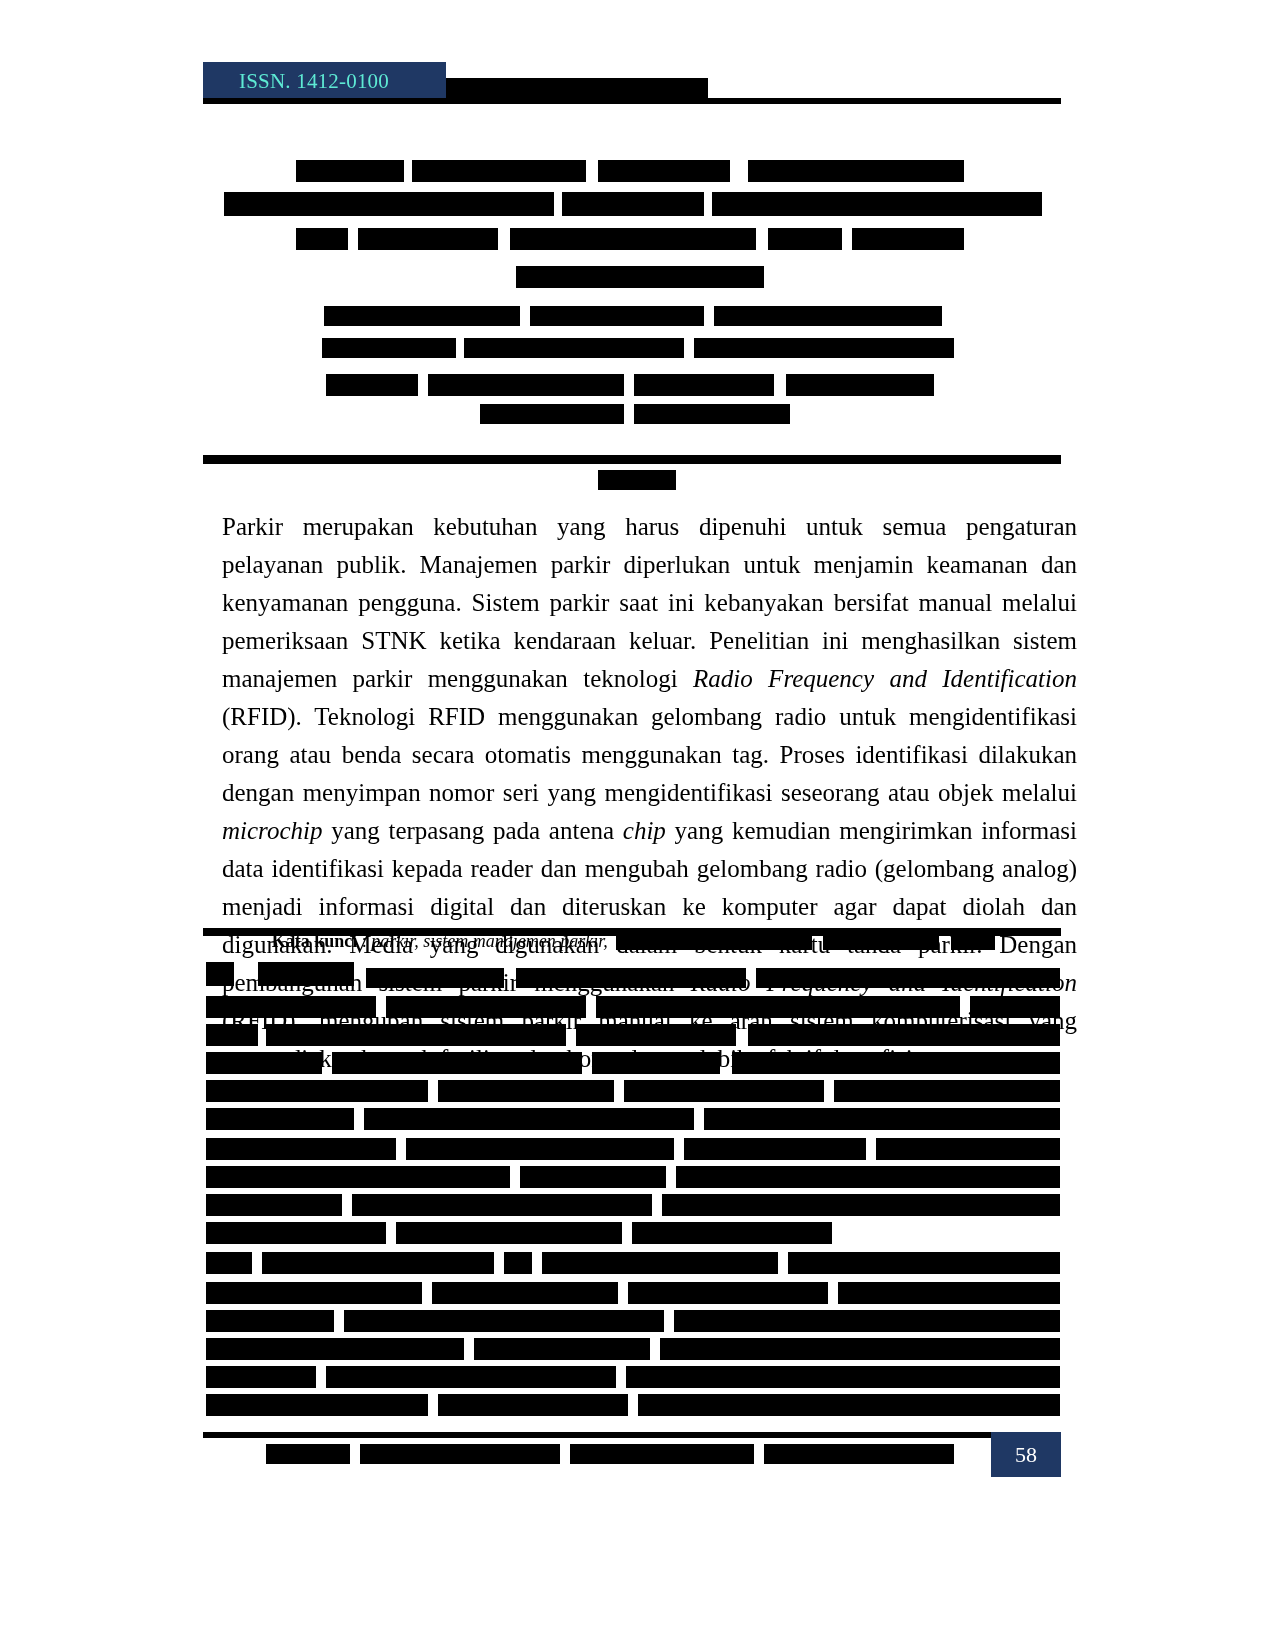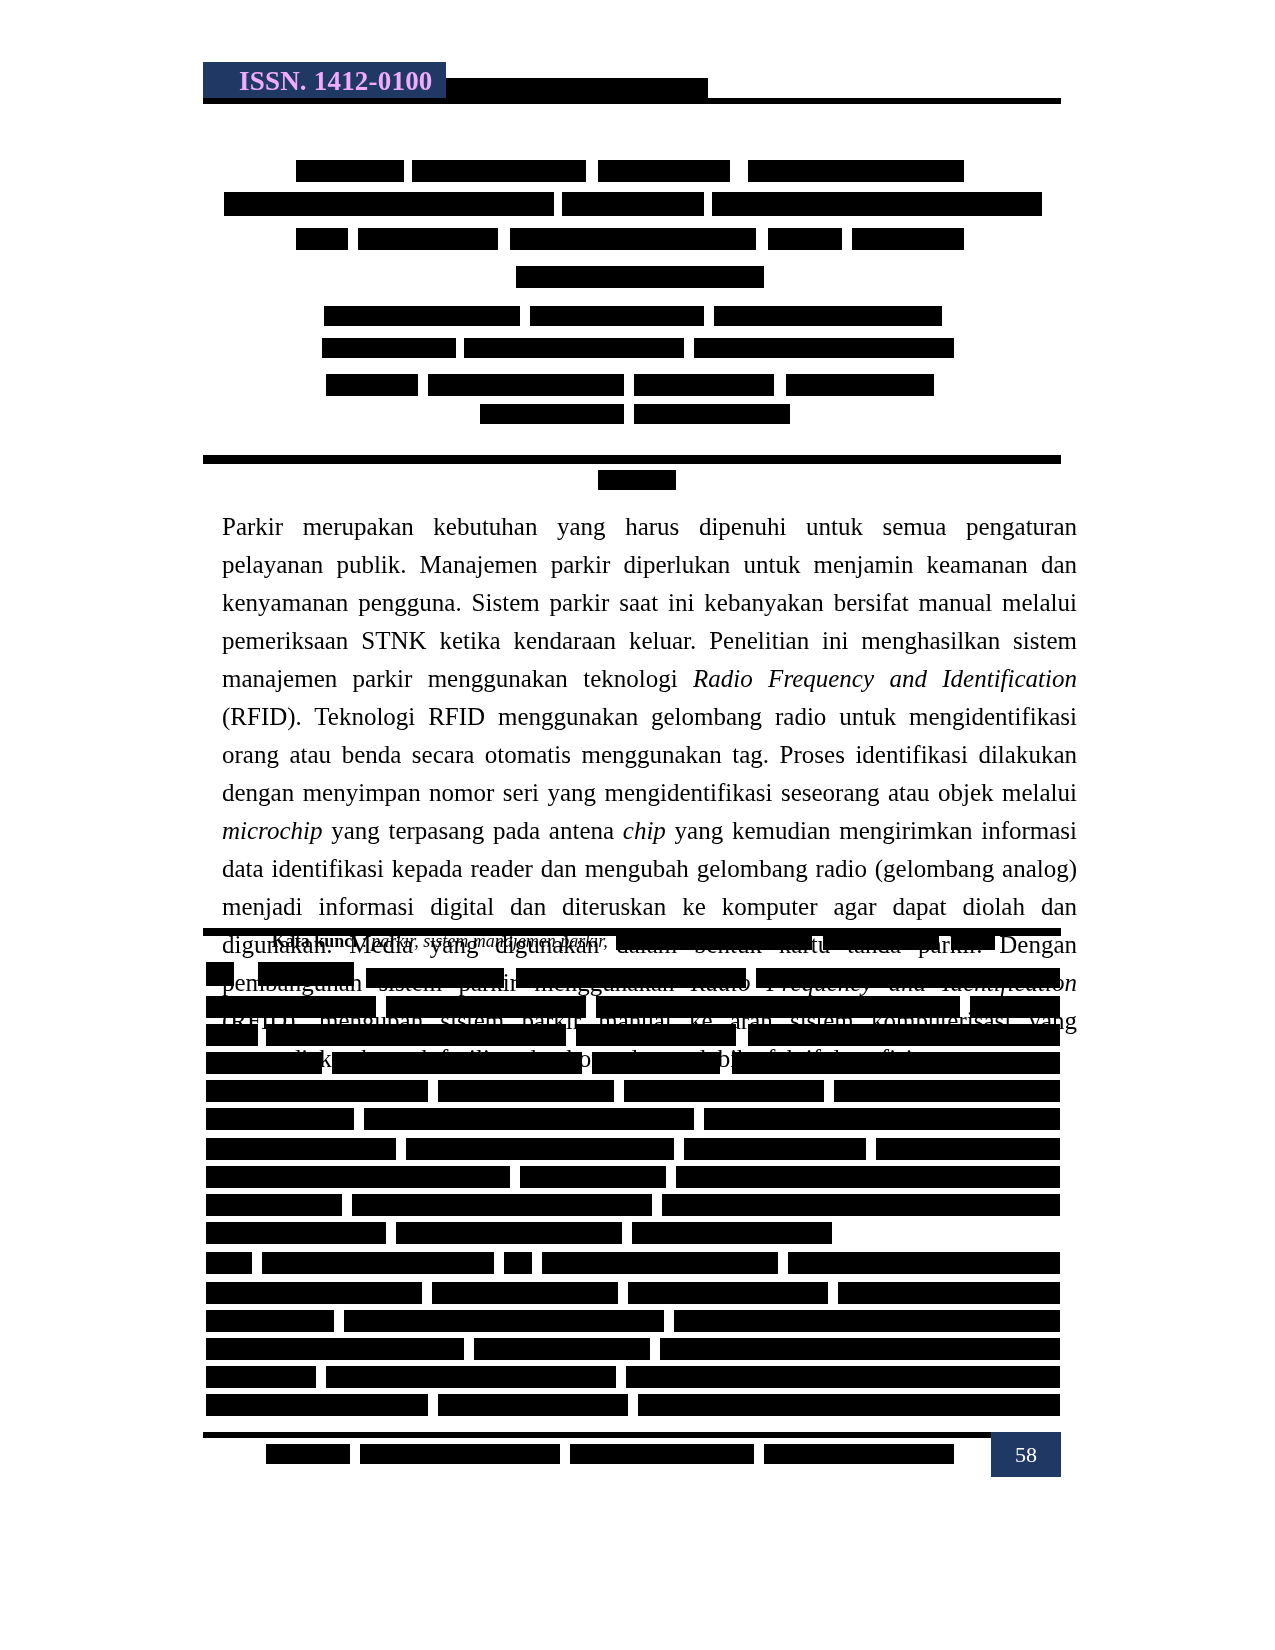--- a/index.html
+++ b/index.html
@@ -24,23 +24,23 @@
     width: 243px;
     height: 41px;
     background: #1f3864;
     border-bottom: 3px solid #b33a3a;
     display: flex;
     align-items: center;
     padding-left: 36px;
     box-sizing: border-box;
   }
   .issn-badge span {
-    color: #f0abfc;
-    font-weight: bold;
-    font-size: 27px;
+    color: #5eead4;
+    font-weight: normal;
+    font-size: 21px;
     letter-spacing: 0.2px;
   }
   .header-redact {
     position: absolute;
     left: 446px;
     top: 78px;
     width: 262px;
     height: 22px;
     background: #000;
   }

